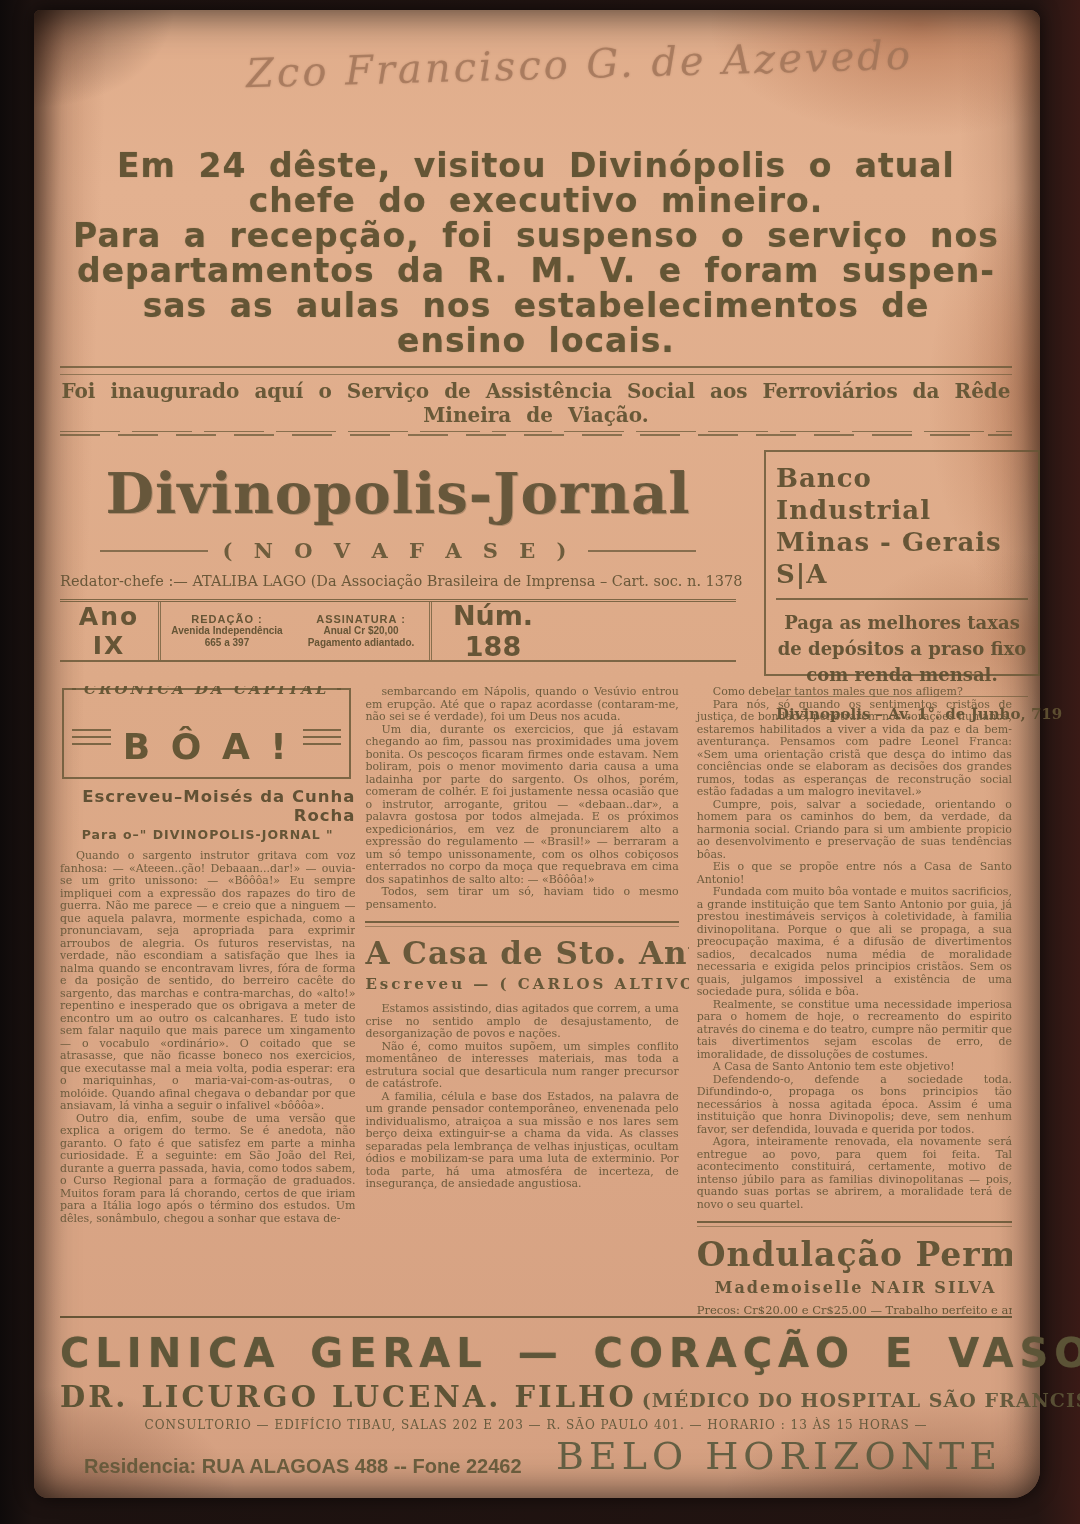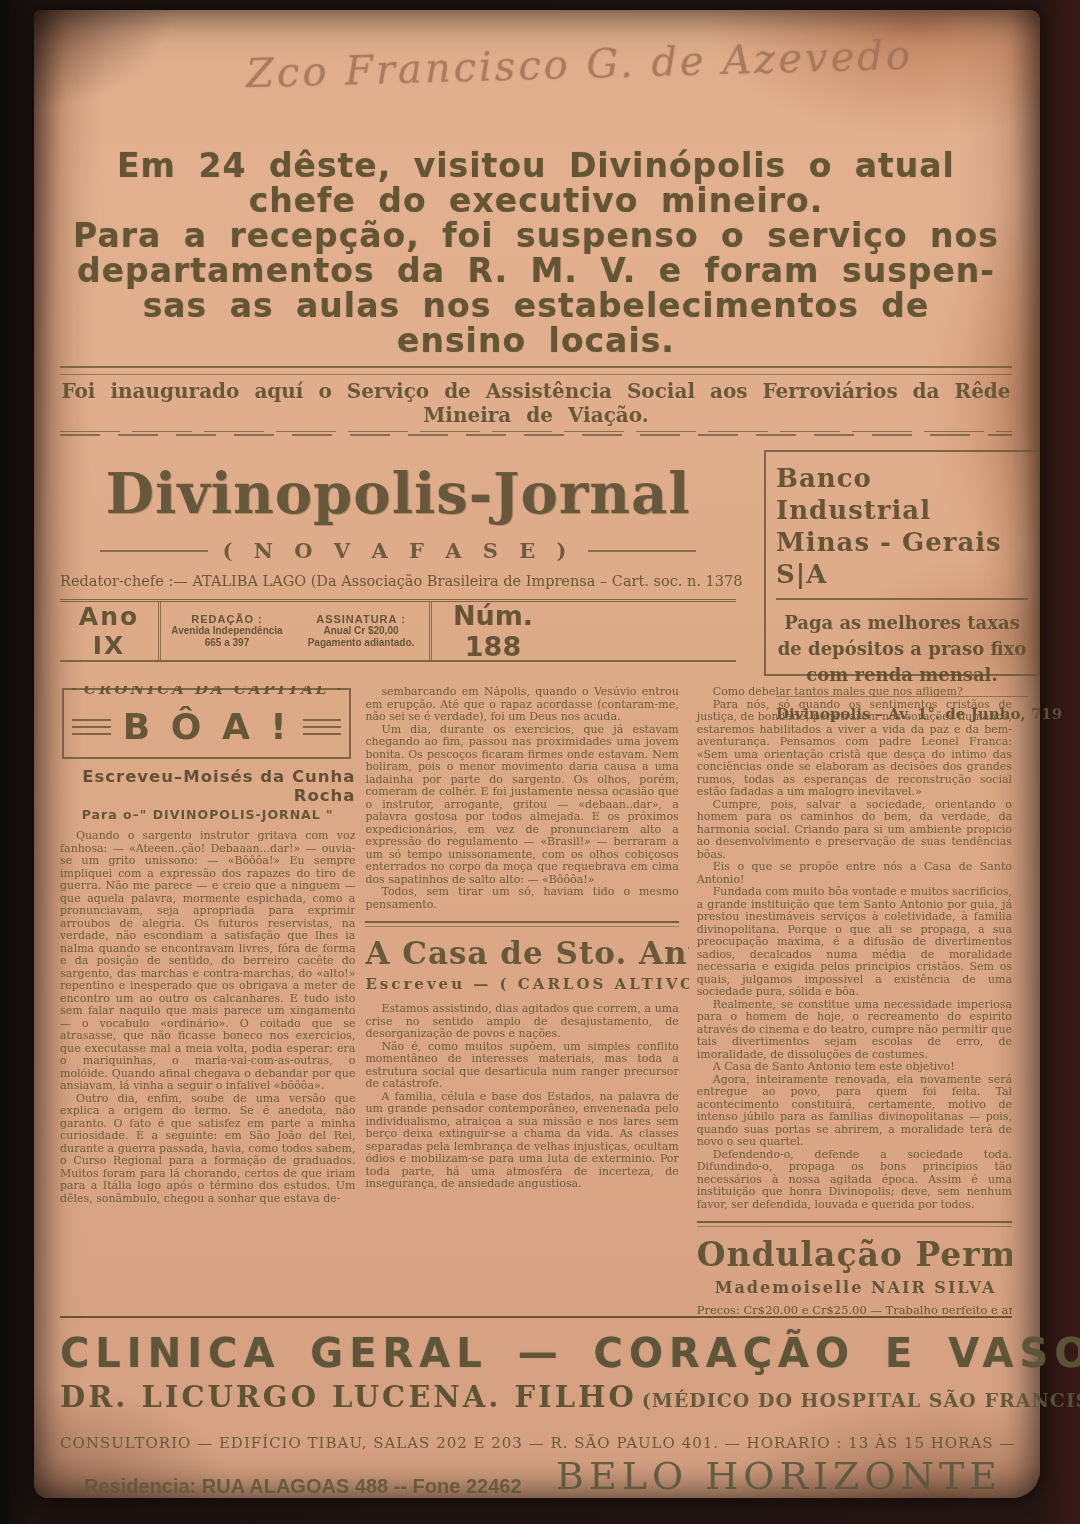--- a/index.html
+++ b/index.html
@@ -76,21 +76,21 @@
   .col2{width:316px;padding:0 10px;}
   .col3{width:318px;padding-left:8px;}
 
   .cronica-box{border:2px solid rgba(100,85,52,.8);padding:6px 8px 10px;margin:2px 4px 8px 2px;}
   .kicker-row{display:flex;align-items:center;margin-top:-16px;}
   .kicker-row .line{flex:1;height:2px;background:rgba(100,85,52,.75);}
   .kicker{padding:0 8px;font-style:italic;font-weight:700;font-size:15px;letter-spacing:3px;white-space:nowrap;color:rgba(98,84,52,.95);background:transparent;}
   .boa-row{display:flex;align-items:center;margin-top:8px;}
   .triple{flex:1;height:16px;background:repeating-linear-gradient(180deg, rgba(100,85,52,.8) 0 2px, rgba(100,85,52,0) 2px 7px);}
   .boa{padding:0 12px;font-size:36px;font-weight:700;letter-spacing:4px;color:rgba(95,82,50,.95);
-    font-family:"DejaVu Sans","Liberation Sans",sans-serif;}
+    font-family:"DejaVu Sans","Liberation Sans",sans-serif;margin-top:20px;}
   .byline1{font-weight:700;font-size:16.5px;text-align:right;letter-spacing:1px;color:rgba(95,80,50,.98);
     font-family:"DejaVu Sans","Liberation Sans",sans-serif;margin:2px 0 0;}
   .byline2{font-weight:700;font-size:12.5px;text-align:center;letter-spacing:1px;color:rgba(95,80,50,.95);
     font-family:"DejaVu Sans","Liberation Sans",sans-serif;margin:2px 0 8px;}
 
   .body-text{font-size:11px;line-height:12.5px;text-align:justify;color:rgba(104,88,58,.96);}
   .body-text p{margin:0;text-indent:16px;}
 
   .col-rule{height:3px;border-top:2px solid rgba(100,85,52,.85);border-bottom:1px solid rgba(100,85,52,.5);margin:10px 0 8px;}
 
@@ -105,21 +105,21 @@
   .ondu-line1{font-size:11.5px;margin-top:6px;white-space:nowrap;}
 
   .bottom-rule{height:4px;border-top:2px solid rgba(90,75,45,.9);margin-top:2px;}
   .clinica{text-align:center;color:rgba(92,85,55,.92);}
   .clinica-title{font-family:"DejaVu Sans","Liberation Sans",sans-serif;font-weight:700;
     font-size:40px;letter-spacing:6px;word-spacing:10px;margin-top:8px;white-space:nowrap;
     text-shadow:0 0 1px rgba(92,85,55,.7);}
   .clinica-doctor{margin-top:4px;white-space:nowrap;}
   .clinica-doctor .dr{font-size:29px;font-weight:700;letter-spacing:3px;color:rgba(88,80,50,.95);}
   .clinica-doctor .suffix{font-size:19px;font-weight:700;letter-spacing:1px;}
-  .clinica-cons{font-size:15px;margin-top:20px;letter-spacing:1px;white-space:nowrap;}
+  .clinica-cons{font-size:12px;margin-top:4px;letter-spacing:1px;white-space:nowrap;}
   .bottom-row{display:flex;justify-content:space-between;align-items:flex-end;margin-top:2px;margin-left:24px;}
   .residencia{font-family:"Liberation Sans",sans-serif;font-weight:700;font-size:20px;color:rgba(100,88,58,.95);white-space:nowrap;}
   .belo{font-size:38px;letter-spacing:5px;color:rgba(88,88,60,.9);white-space:nowrap;margin-right:10px;}
 </style>
 </head>
 <body>
 
 <div class="photo">
   <div class="paper">
 
@@ -214,22 +214,22 @@
 
         <div class="col col3">
           <div class="body-text">
               <p>Como debelar tantos males que nos afligem?</p>
               <p>Para nós, só quando os sentimentos cristãos de justiça, de bondade, penetrarem nos corações humanos, estaremos habilitados a viver a vida da paz e da bem-aventurança. Pensamos com padre Leonel Franca: «Sem uma orientação cristã que desça do intimo das conciências onde se elaboram as decisões dos grandes rumos, todas as esperanças de reconstrução social estão fadadas a um malogro inevitavel.»</p>
               <p>Cumpre, pois, salvar a sociedade, orientando o homem para os caminhos do bem, da verdade, da harmonia social. Criando para si um ambiente propicio ao desenvolvimento e preservação de suas tendências bôas.</p>
               <p>Eis o que se propõe entre nós a Casa de Santo Antonio!</p>
               <p>Fundada com muito bôa vontade e muitos sacrificios, a grande instituição que tem Santo Antonio por guia, já prestou inestimáveis serviços à coletividade, à familia divinopolitana. Porque o que ali se propaga, a sua preocupação maxima, é a difusão de divertimentos sadios, decalcados numa média de moralidade necessaria e exigida pelos principios cristãos. Sem os quais, julgamos impossivel a existência de uma sociedade pura, sólida e bôa.</p>
               <p>Realmente, se constitue uma necessidade imperiosa para o homem de hoje, o recreamento do espirito através do cinema e do teatro, cumpre não permitir que tais divertimentos sejam escolas de erro, de imoralidade, de dissoluções de costumes.</p>
               <p>A Casa de Santo Antonio tem este objetivo!</p>
+              <p>Defendendo-o, defende a sociedade toda. Difundindo-o, propaga os bons principios tão necessários à nossa agitada época. Assim é uma instituição que honra Divinopolis; deve, sem nenhum favor, ser defendida, louvada e querida por todos.</p>
               <p>Agora, inteiramente renovada, ela novamente será entregue ao povo, para quem foi feita. Tal acontecimento constituirá, certamente, motivo de intenso júbilo para as familias divinopolitanas — pois, quando suas portas se abrirem, a moralidade terá de novo o seu quartel.</p>
-              <p>Defendendo-o, defende a sociedade toda. Difundindo-o, propaga os bons principios tão necessários à nossa agitada época. Assim é uma instituição que honra Divinopolis; deve, sem nenhum favor, ser defendida, louvada e querida por todos.</p>
             </div>
           <div class="col-rule"></div>
           <div class="ondu">
             <div class="ondu-title">Ondulação Permanente</div>
             <div class="ondu-sub">
               <span class="line"></span>
               <span class="txt">Mademoiselle NAIR SILVA</span>
               <span class="line"></span>
             </div>
             <div class="ondu-line1">Preços: Cr$20.00 e Cr$25.00 — Trabalho perfeito e artístico</div>

